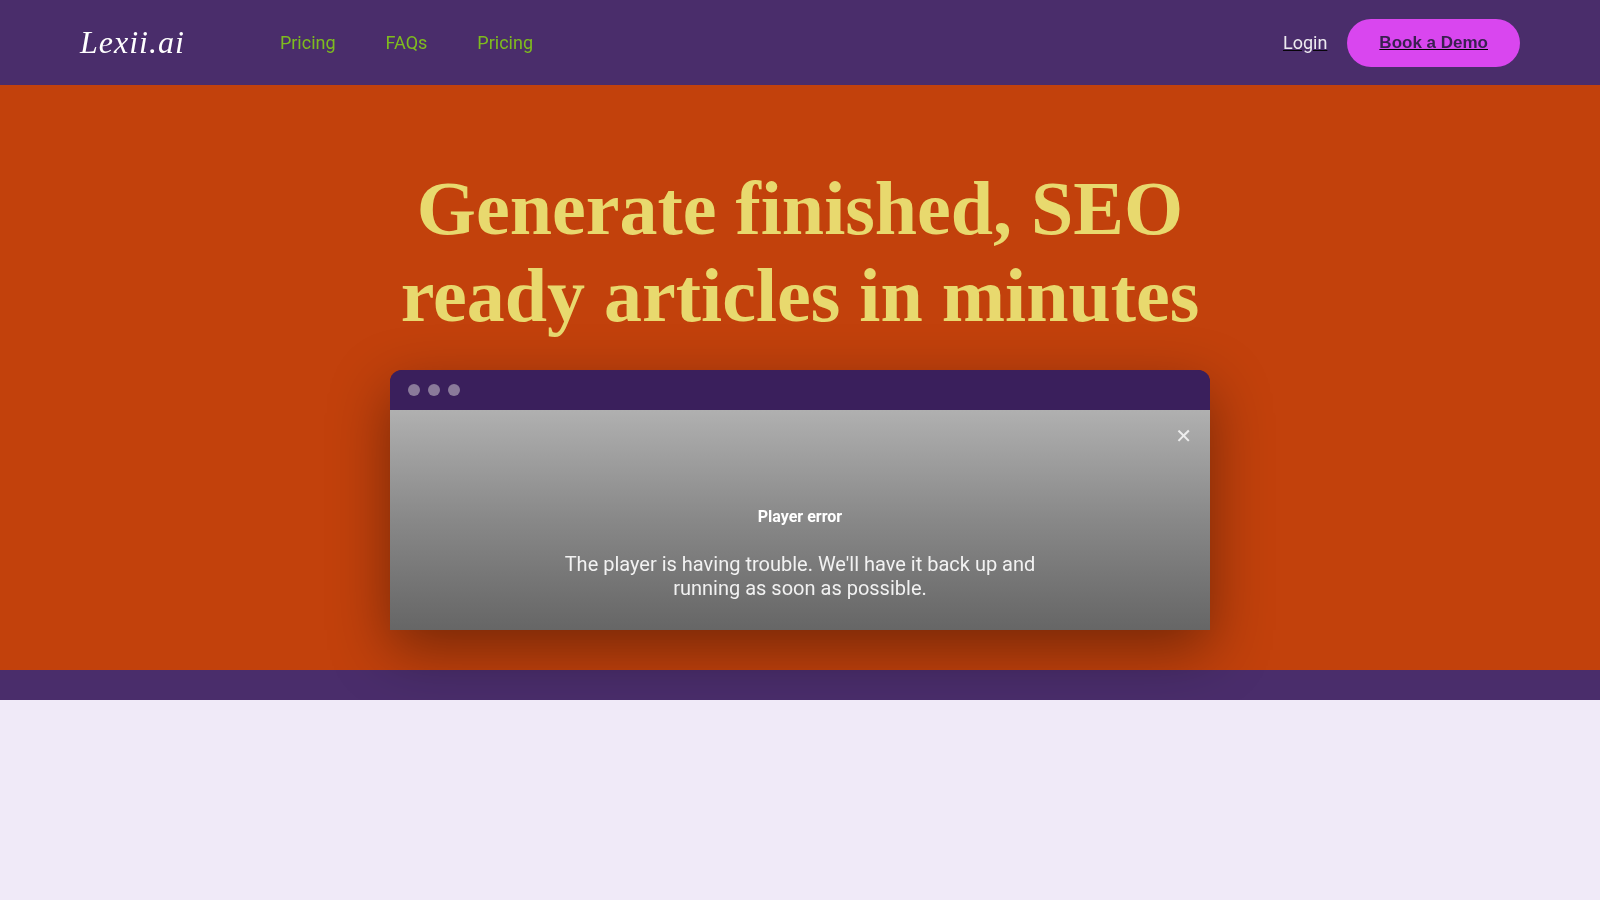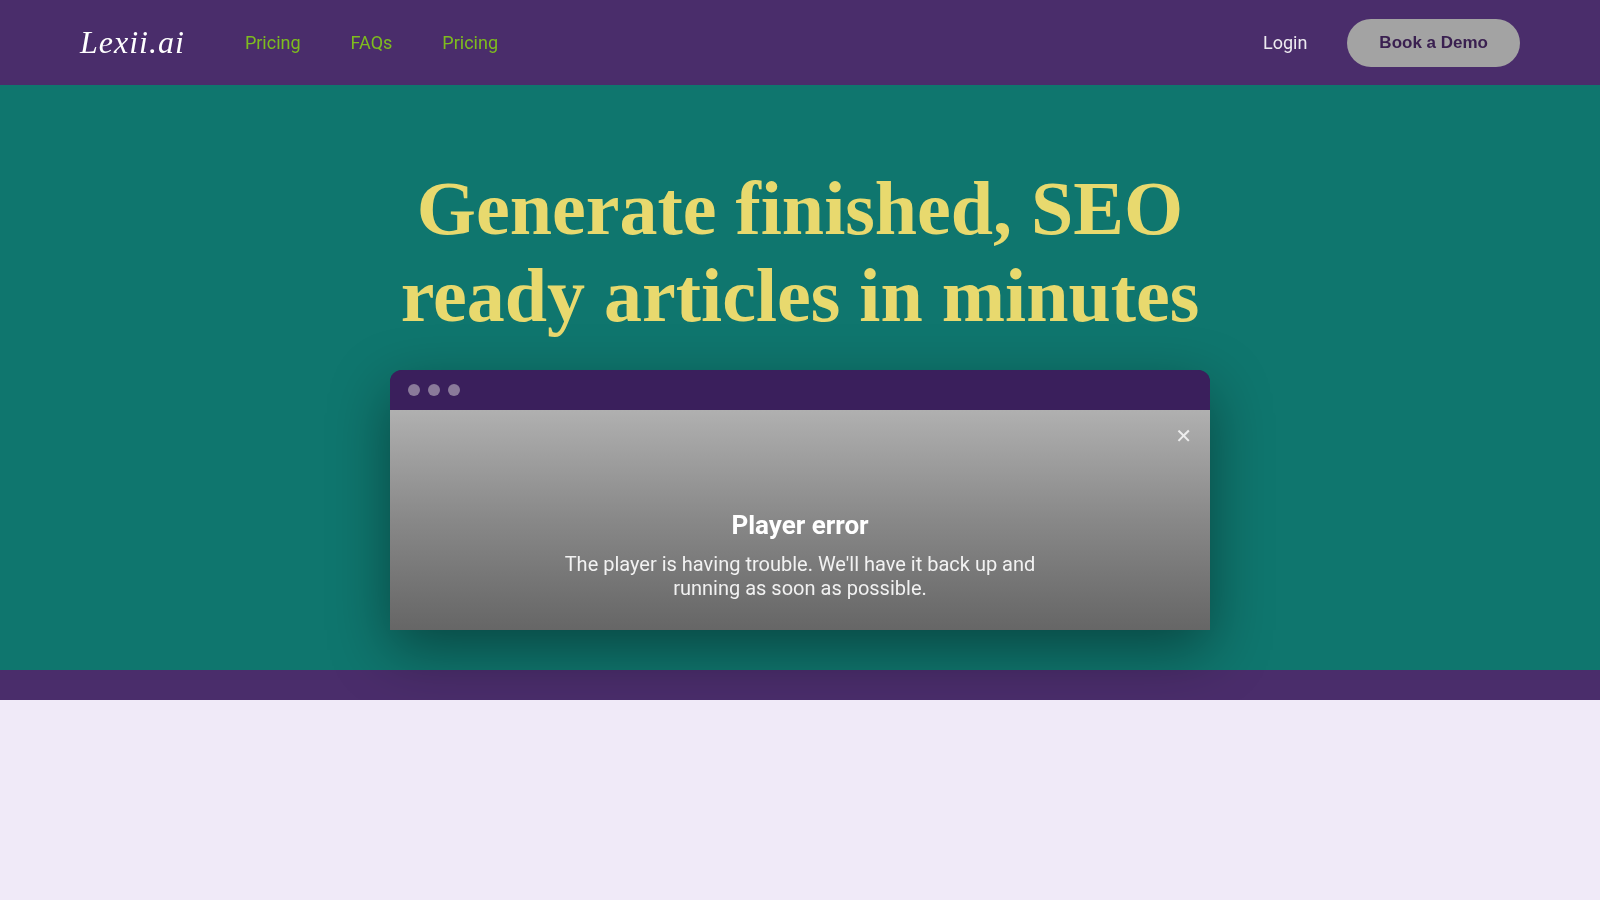--- a/index.html
+++ b/index.html
@@ -27,21 +27,21 @@
       display: flex;
       align-items: center;
       justify-content: space-between;
       padding: 0 80px;
       height: 85px;
     }
 
     .nav-left {
       display: flex;
       align-items: center;
-      gap: 60px;
+      gap: 95px;
     }
 
     .logo-text {
       font-family: 'Georgia', serif;
       font-style: italic;
       color: #ffffff;
       font-size: 32px;
       font-weight: 400;
       letter-spacing: 1px;
       cursor: pointer;
@@ -58,52 +58,53 @@
       font-size: 18px;
       font-weight: 400;
       text-decoration: none;
       cursor: pointer;
       opacity: 0.9;
     }
 
     .nav-right {
       display: flex;
       align-items: center;
-      gap: 40px;
+      gap: 20px;
+      text-decoration: underline;
     }
 
     .login-link {
       color: #ffffff;
       font-size: 18px;
       font-weight: 400;
       cursor: pointer;
       opacity: 0.9;
     }
 
     .book-demo-btn {
-      background-color: #a3a3a3;
+      background-color: #d946ef;
       color: #3a2050;
       border: none;
       border-radius: 50px;
       padding: 14px 32px;
       font-size: 17px;
       font-weight: 600;
       cursor: pointer;
       white-space: nowrap;
     }
 
     
     main {
       padding-top: 85px;
       background-color: #4a2d6b;
       height: 100%;
     }
 
     .hero-section {
-      background-color: #0f766e;
+      background-color: #c2410c;
       display: flex;
       flex-direction: column;
       align-items: center;
       text-align: center;
       padding-top: 80px;
       padding-bottom: 40px;
     }
 
     .hero-title {
       color: #e8d96e;
@@ -173,23 +174,23 @@
       font-size: 20px;
       cursor: pointer;
       opacity: 0.8;
       background: none;
       border: none;
       font-weight: 300;
     }
 
     .player-error-title {
       color: #ffffff;
-      font-size: 26px;
+      font-size: 16px;
       font-weight: 700;
-      margin-bottom: 12px;
+      margin-bottom: 26px;
       text-align: center;
     }
 
     .player-error-subtitle {
       color: #ffffff;
       font-size: 20px;
       font-weight: 400;
       text-align: center;
       opacity: 0.9;
       max-width: 500px;

